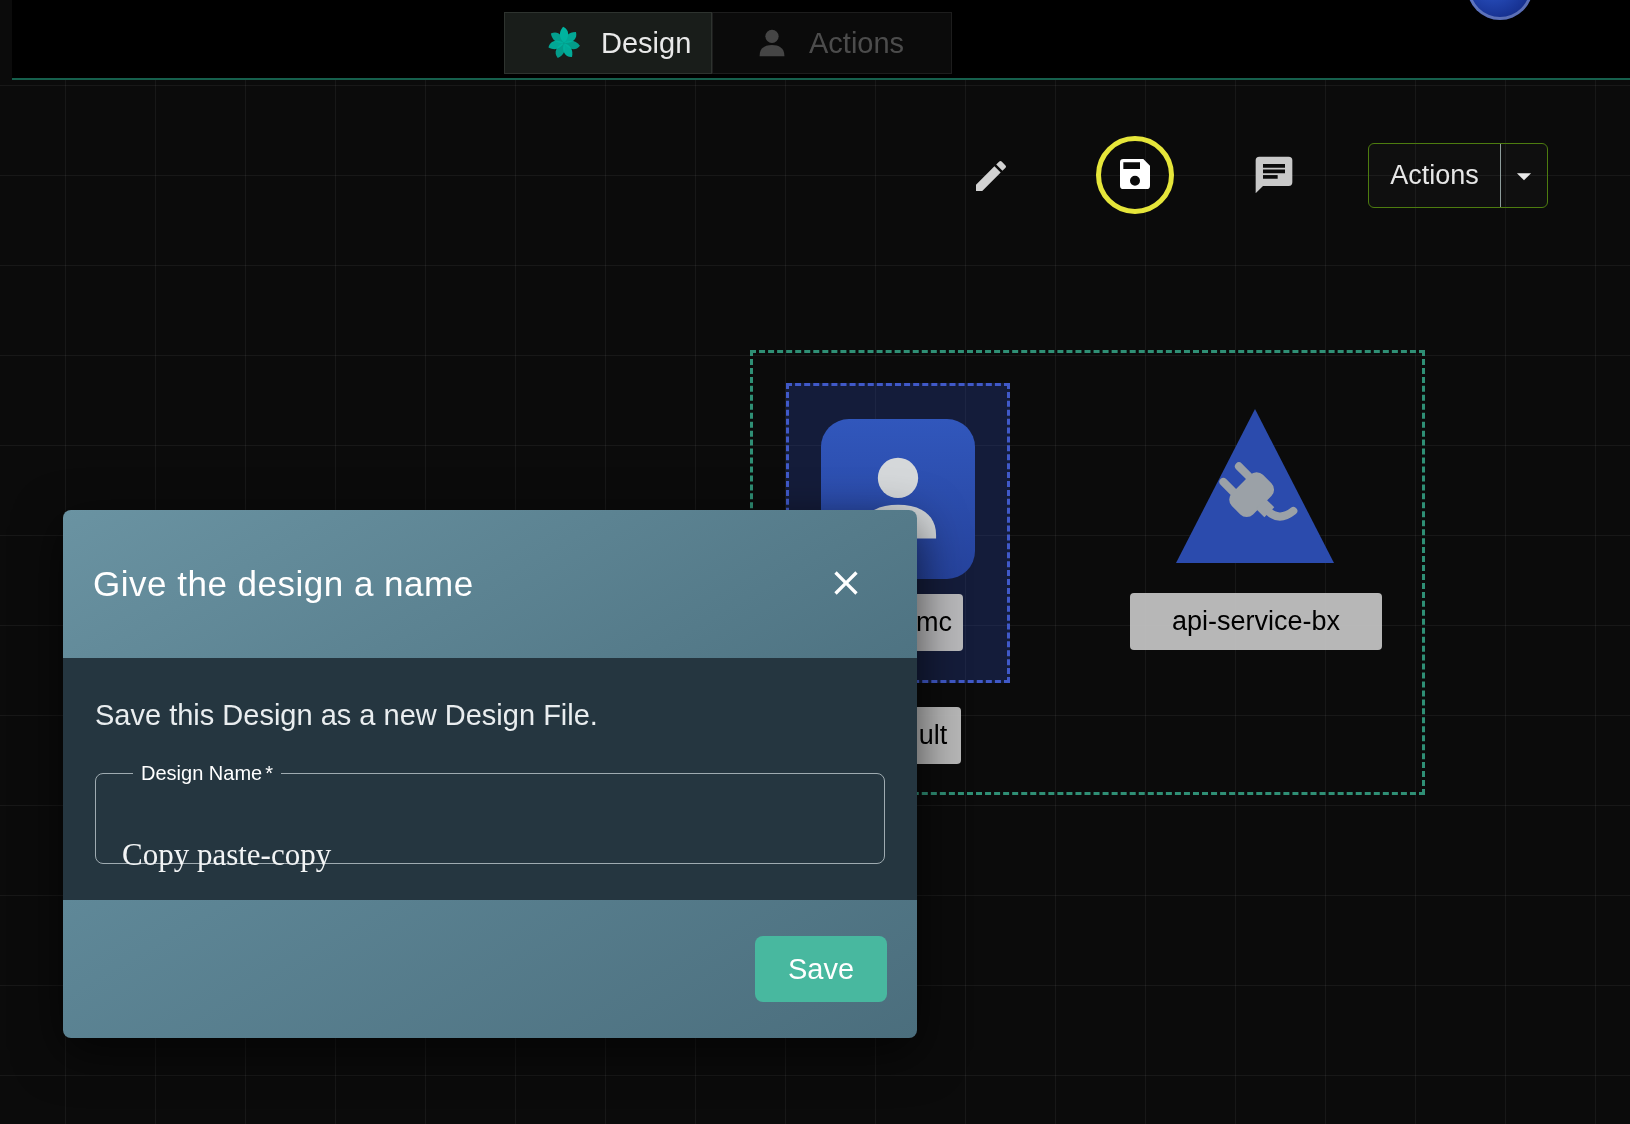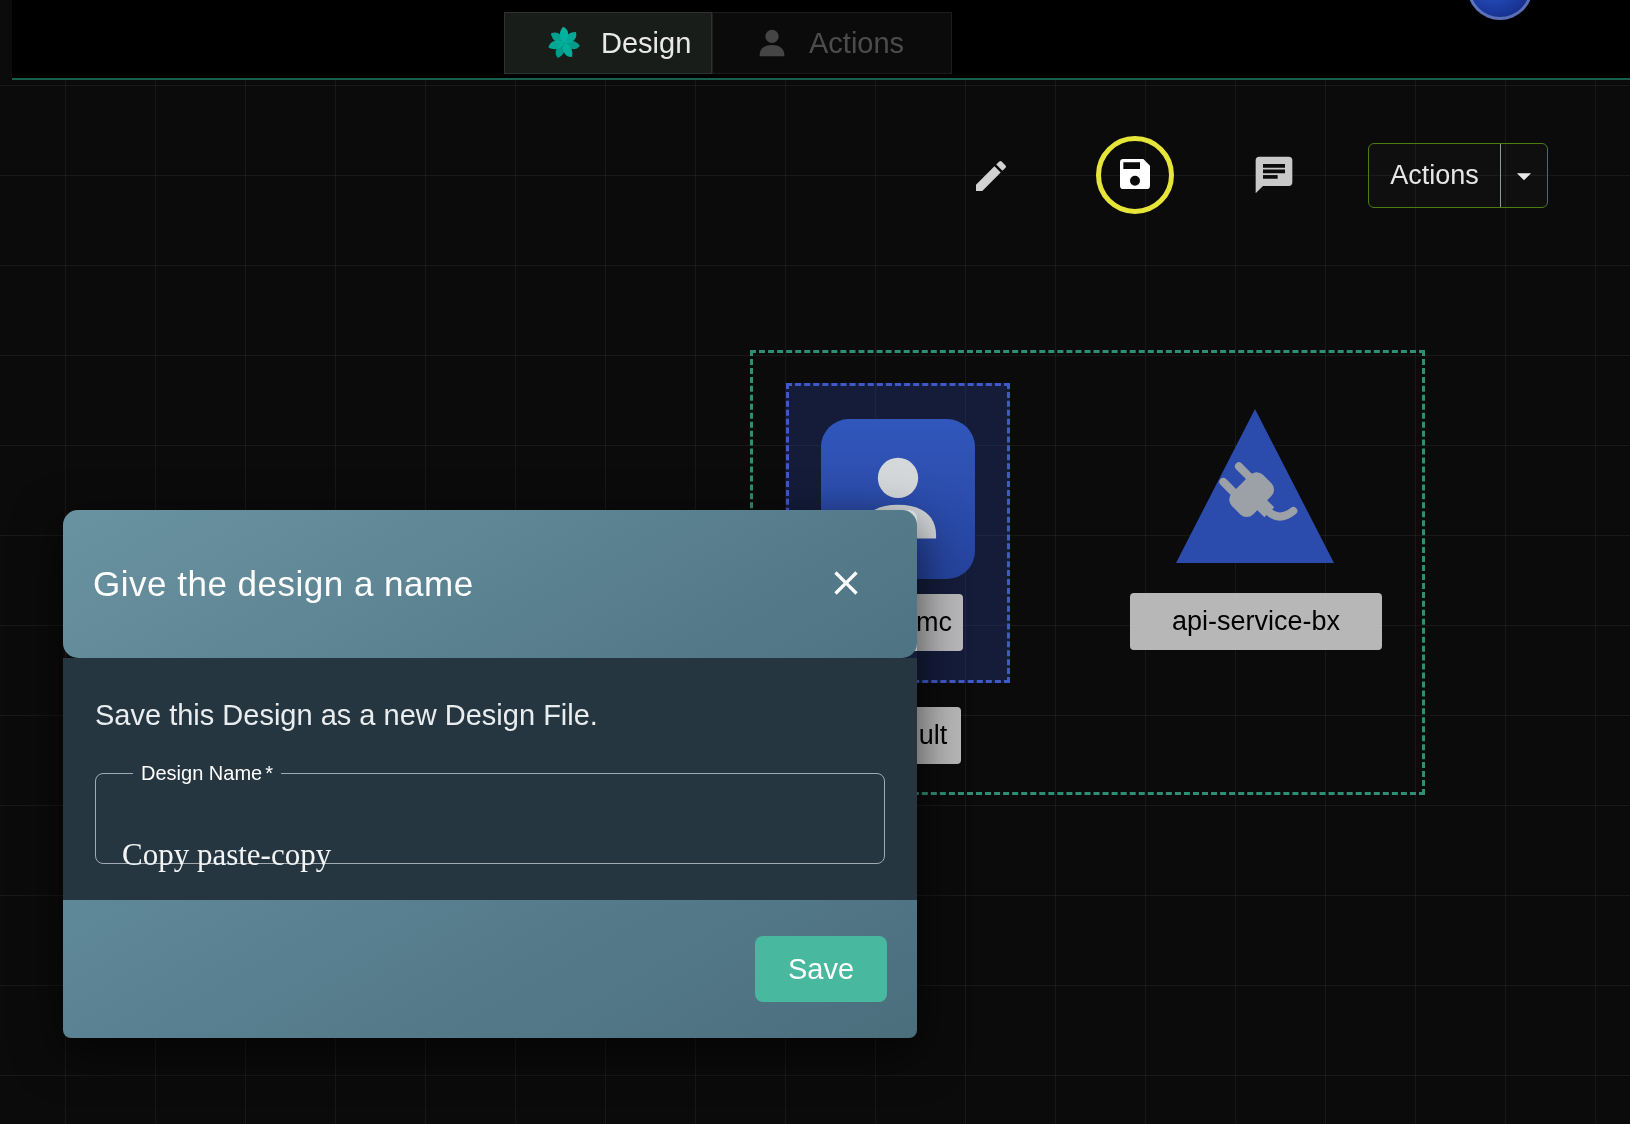--- a/index.html
+++ b/index.html
@@ -104,21 +104,20 @@
     position: absolute; left: 63px; top: 510px; width: 854px; height: 528px;
     border-radius: 8px; overflow: hidden; z-index: 50;
     box-shadow: 0 14px 48px rgba(0,0,0,0.65);
     display: flex; flex-direction: column;
   }
   .modal-header {
     height: 148px; flex: none;
     background: linear-gradient(150deg, #6a93a2 0%, #4e7382 100%);
     display: flex; align-items: center; justify-content: space-between;
     padding: 0 48px 0 30px;
-    border-radius: 15px;
   }
   .modal-title { font-size: 35px; font-weight: 500; color: #fff; letter-spacing: 0.5px; }
   .close-btn { width: 46px; height: 46px; display: flex; align-items: center; justify-content: center; background: transparent; border: none; cursor: pointer; }
   .modal-body {
     flex: 1; background: #253640; padding: 40px 32px 0 32px;
   }
   .modal-desc { font-size: 29px; color: #e9edef; line-height: 34px; }
   .field {
     margin-top: 30px; border: 1px solid #9fabb1; border-radius: 8px;
     height: 102px; padding: 0 12px;

